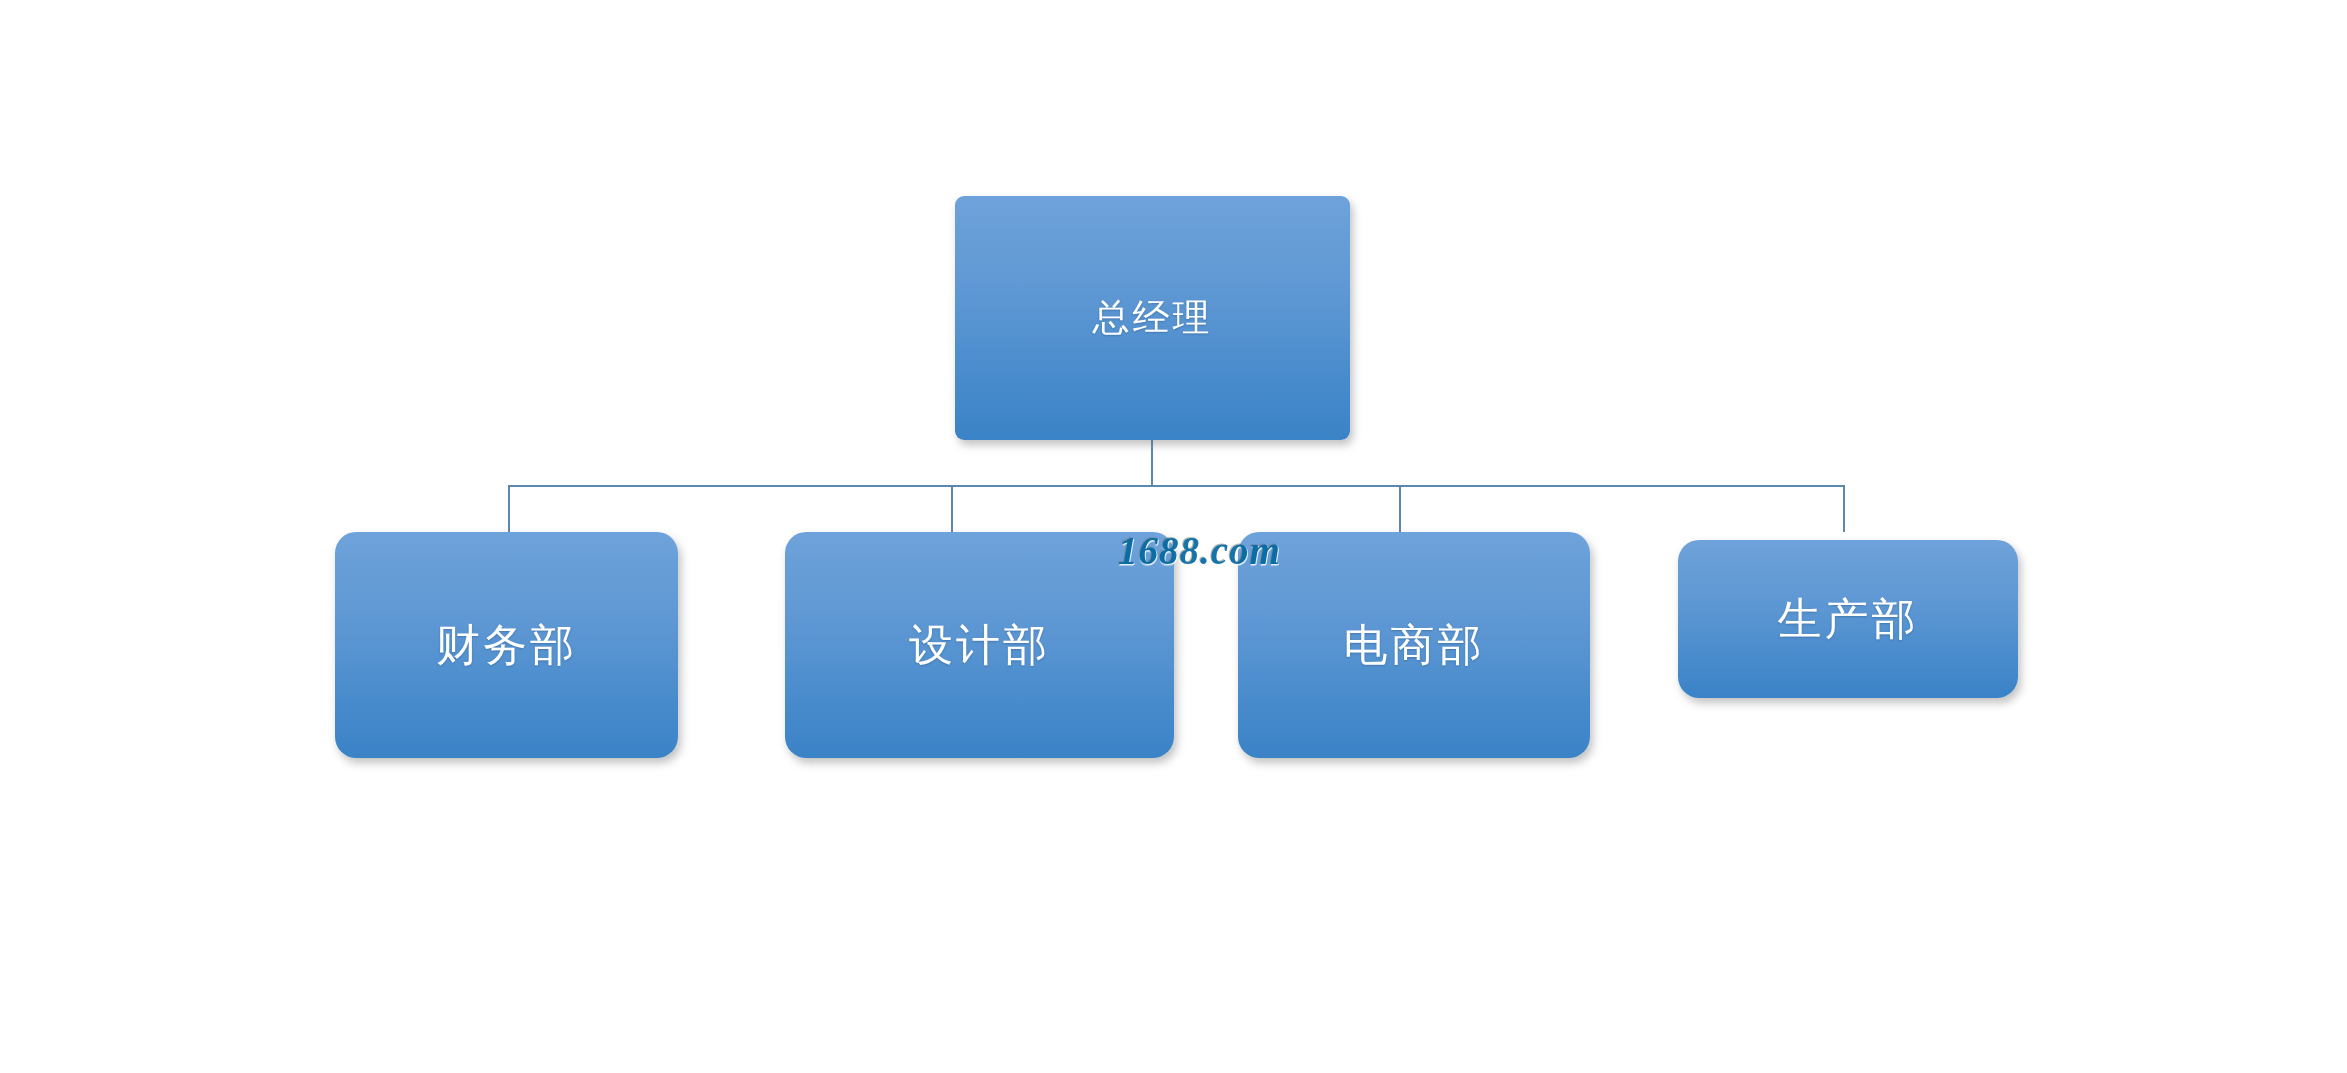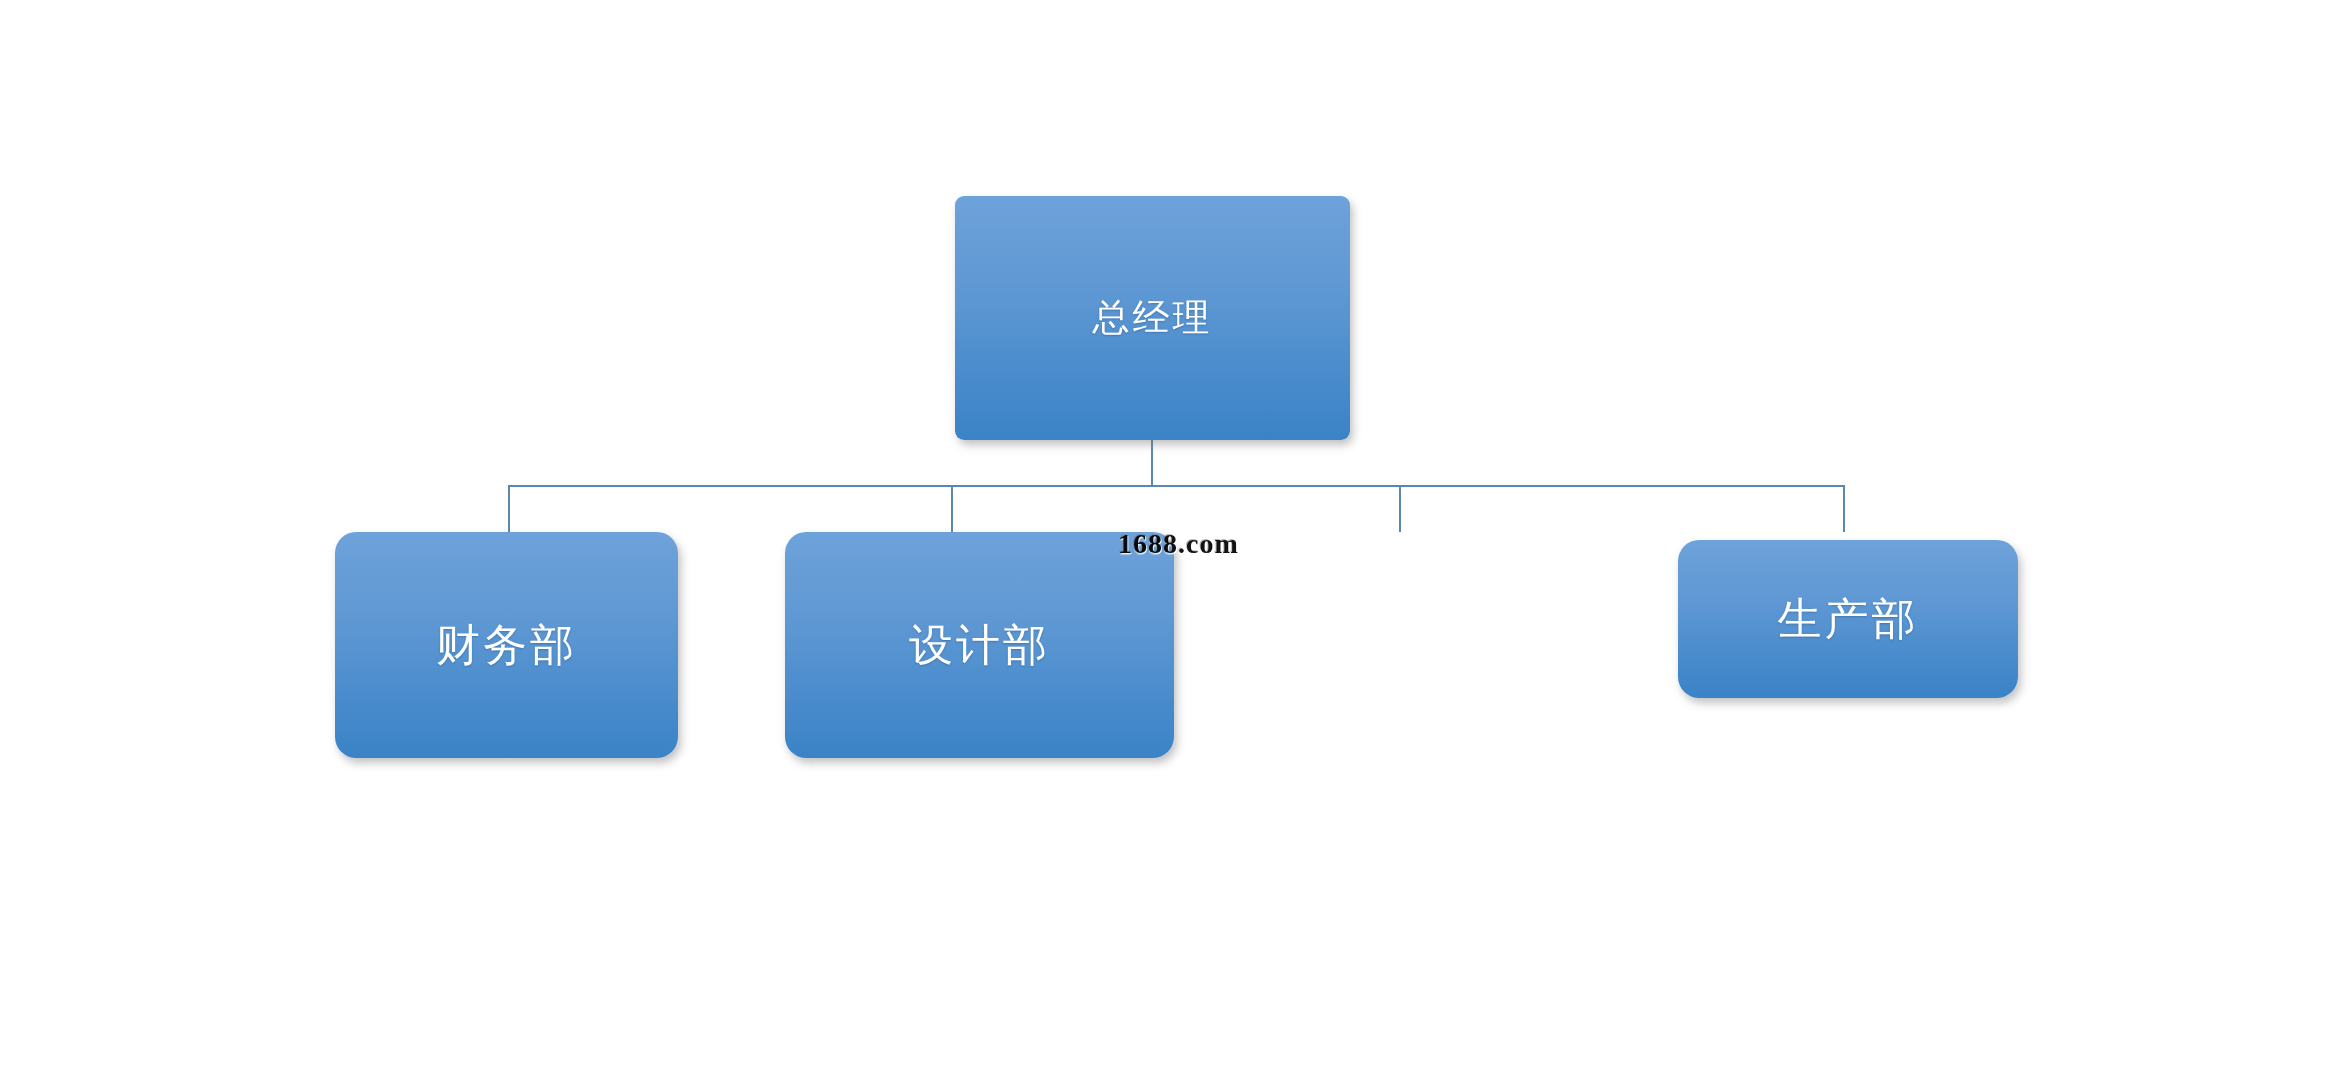--- a/index.html
+++ b/index.html
@@ -50,24 +50,25 @@
   }
 
   .node.root { font-size: 0; }
   .node.root .node-label { font-size: 37px; }
   .node.child .node-label { font-size: 44px; }
 
   
   .watermark {
     position: absolute;
     font-family: "Liberation Serif", serif;
+    font-style: italic;
     font-weight: 700;
-    font-size: 28px;
+    font-size: 39px;
     letter-spacing: 1px;
-    color: #000000;
+    color: #0369a1;
     text-shadow:
        1px  1px 0 rgba(255,255,255,0.85),
       -1px -1px 0 rgba(120,120,120,0.55),
        0    2px 1px rgba(255,255,255,0.5);
     white-space: nowrap;
     user-select: none;
     opacity: 0.92;
   }
 </style>
 </head>
@@ -94,20 +95,23 @@
   </div>
 
   <div class="node child" style="left:335px; top:532px; width:343px; height:226px;">
     <span class="node-label">财务部</span>
   </div>
 
   <div class="node child" style="left:785px; top:532px; width:389px; height:226px;">
     <span class="node-label">设计部</span>
   </div>
 
+  <div class="node child" style="left:1238px; top:532px; width:352px; height:226px;">
+    <span class="node-label">电商部</span>
+  </div>
 
   <div class="node child" style="left:1678px; top:532px; width:340px; height:158px;margin-top:8px;">
     <span class="node-label">生产部</span>
   </div>
 
   <div class="watermark" style="left:1118px; top:528px;">1688.com</div>
 
 </div>
 
 </body></html>

